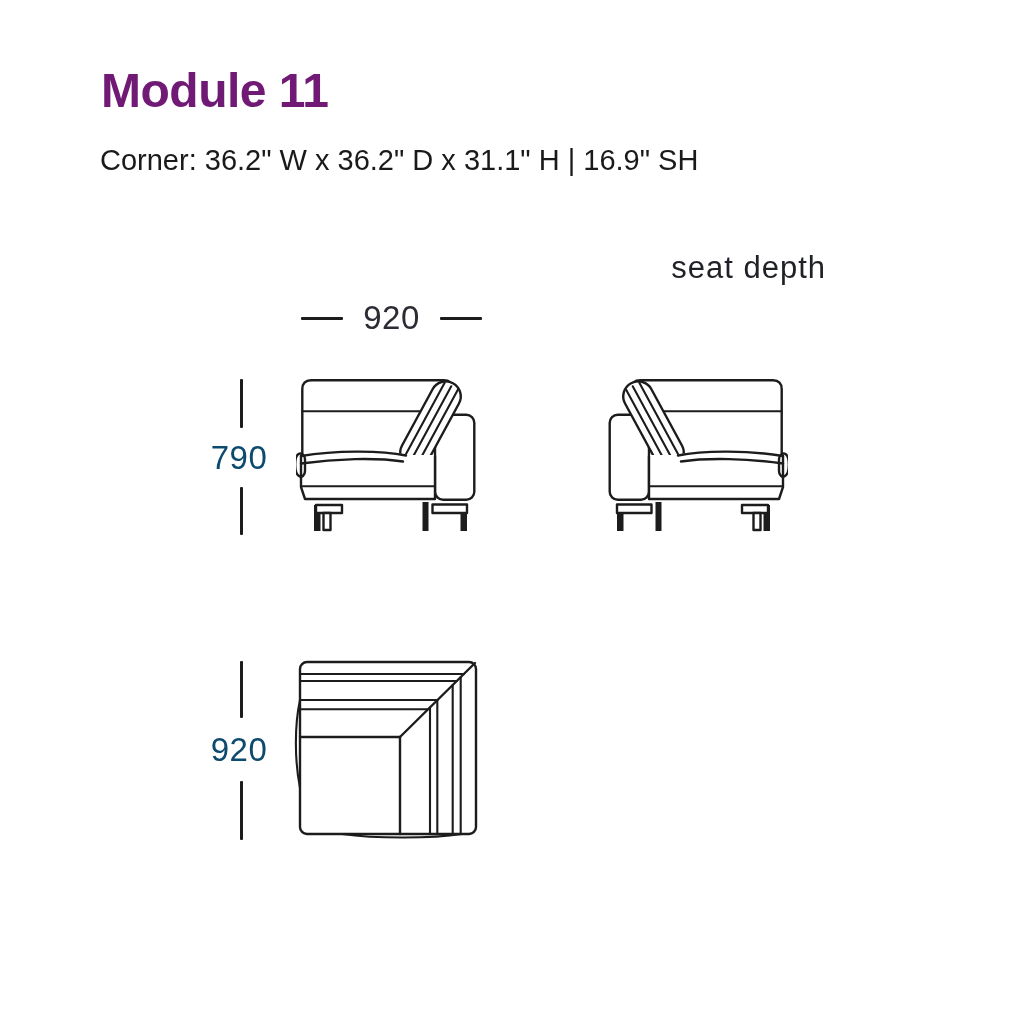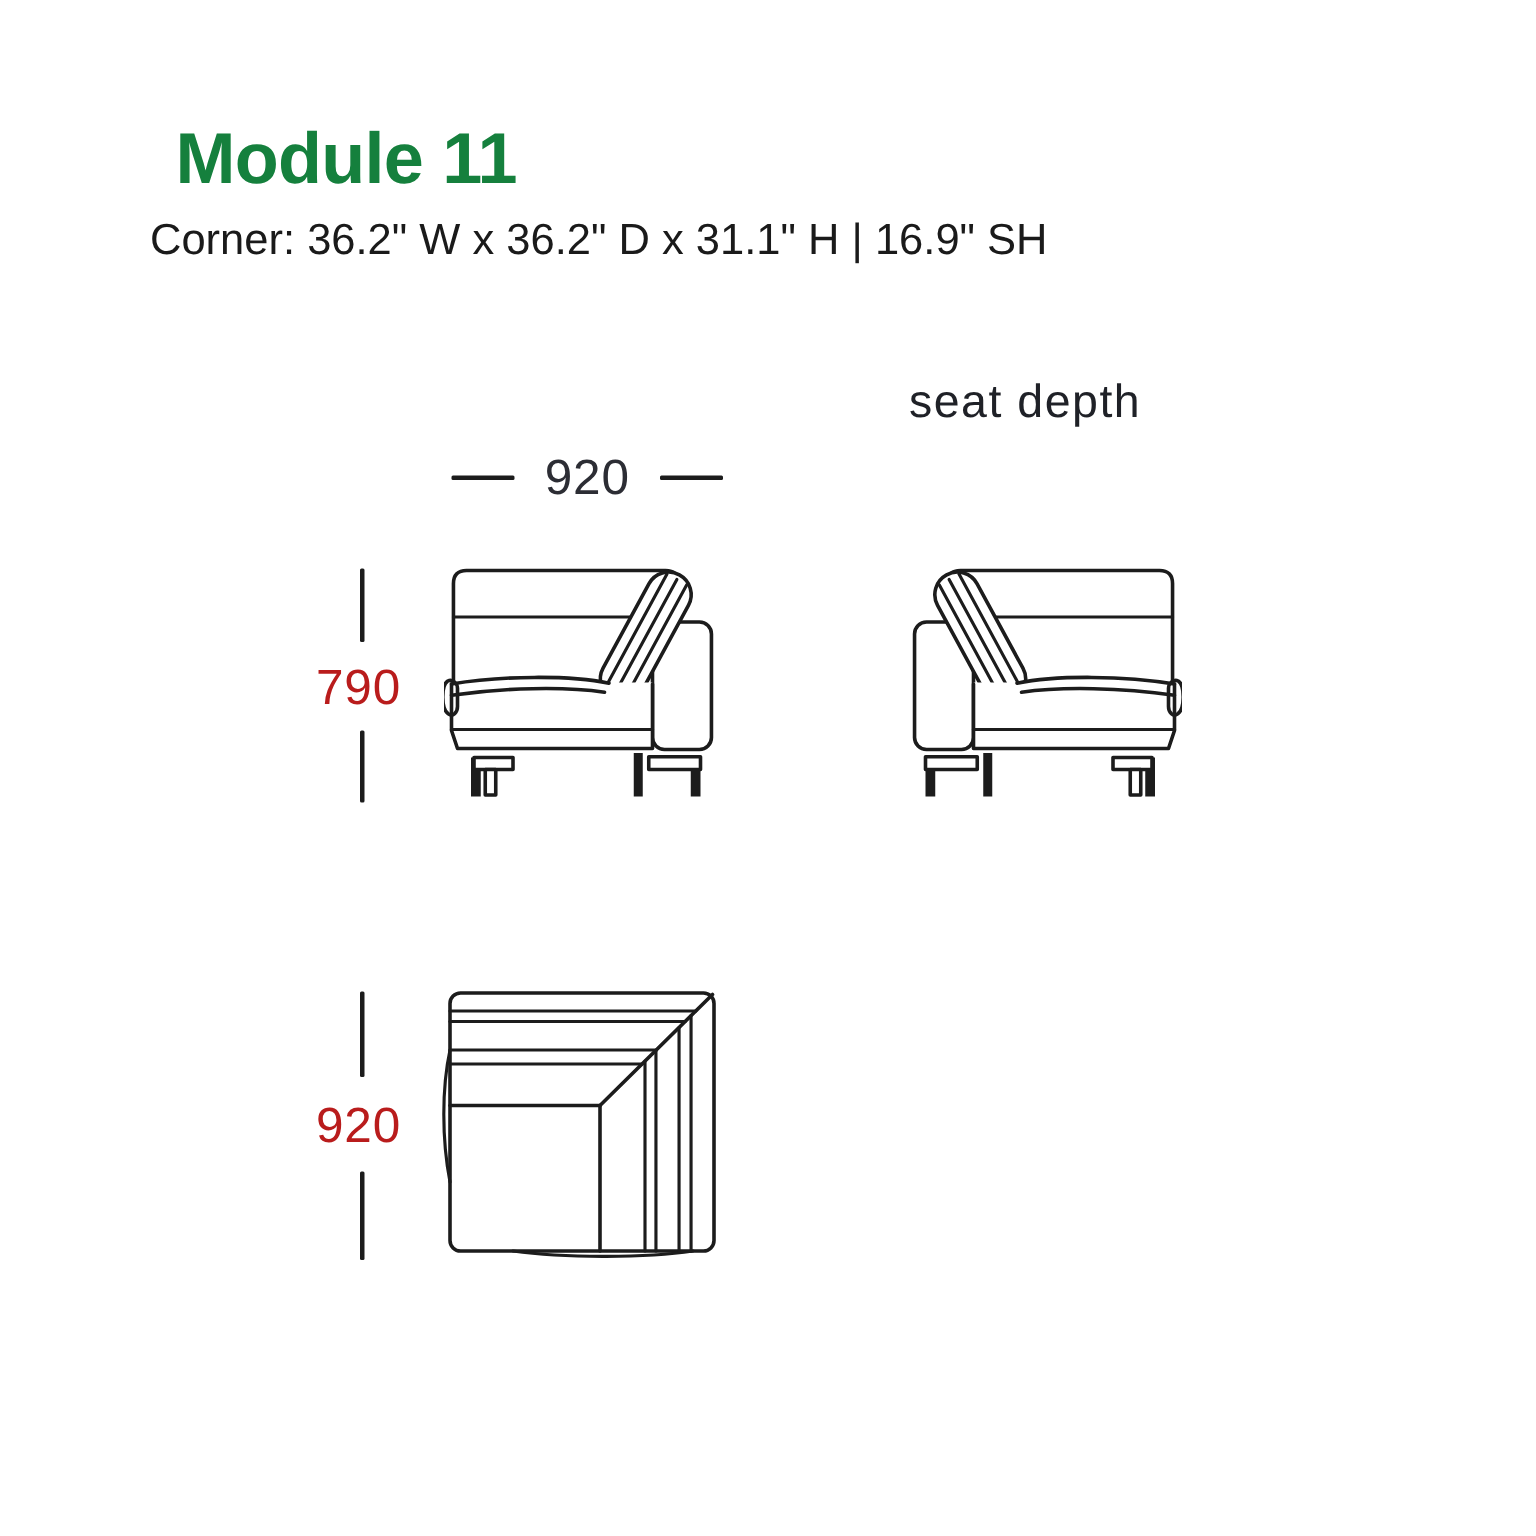--- a/index.html
+++ b/index.html
@@ -9,26 +9,26 @@
     height: 1024px;
     background: #ffffff;
     overflow: hidden;
     font-family: "Liberation Sans", "DejaVu Sans", sans-serif;
     color: #121212;
   }
   .page-title {
     position: absolute;
     left: 101px;
     top: 66px;
-    margin: 16px;
+    margin: 0;
     font-size: 48px;
     line-height: 50px;
     font-weight: 700;
     letter-spacing: -0.5px;
-    color: #15803d;
+    color: #701a75;
     white-space: nowrap;
   }
   .subtitle {
     position: absolute;
     left: 100px;
     top: 143px;
     font-size: 29px;
     line-height: 34px;
     font-weight: 400;
     color: #1a1a1a;
@@ -56,21 +56,21 @@
     line-height: 34px;
     color: #2c2d34;
     letter-spacing: 0.5px;
     white-space: nowrap;
   }
   .seat-depth-label {
     position: absolute;
     left: 606px;
     top: 251px;
     width: 220px;
-    text-align: left;
+    text-align: right;
     font-size: 31px;
     line-height: 34px;
     letter-spacing: 1px;
     color: #1f2127;
     white-space: nowrap;
   }
   .vtick {
     position: absolute;
     width: 3px;
     background: #1c1c1c;
@@ -80,21 +80,21 @@
   .tick-790-bottom { left: 240px; top: 487px; height: 48px; }
   .tick-920-top    { left: 240px; top: 661px; height: 57px; }
   .tick-920-bottom { left: 240px; top: 781px; height: 59px; }
   .vdim-label {
     position: absolute;
     left: 186px;
     width: 106px;
     text-align: center;
     font-size: 33px;
     line-height: 34px;
-    color: #b91c1c;
+    color: #0c4a6e;
     letter-spacing: 0.5px;
   }
   .label-790 { top: 441px; }
   .label-920b { top: 733px; }
   .drawing { position: absolute; }
   .sofa-front-left  { left: 296px; top: 375px; }
   .sofa-front-right { left: 604px; top: 375px; }
   .top-view         { left: 292px; top: 655px; }
   svg .ln   { stroke: #1c1c1c; stroke-width: 2.4; stroke-linecap: round; stroke-linejoin: round; fill: none; }
   svg .lnf  { stroke: #1c1c1c; stroke-width: 2.4; stroke-linecap: round; stroke-linejoin: round; fill: #ffffff; }

